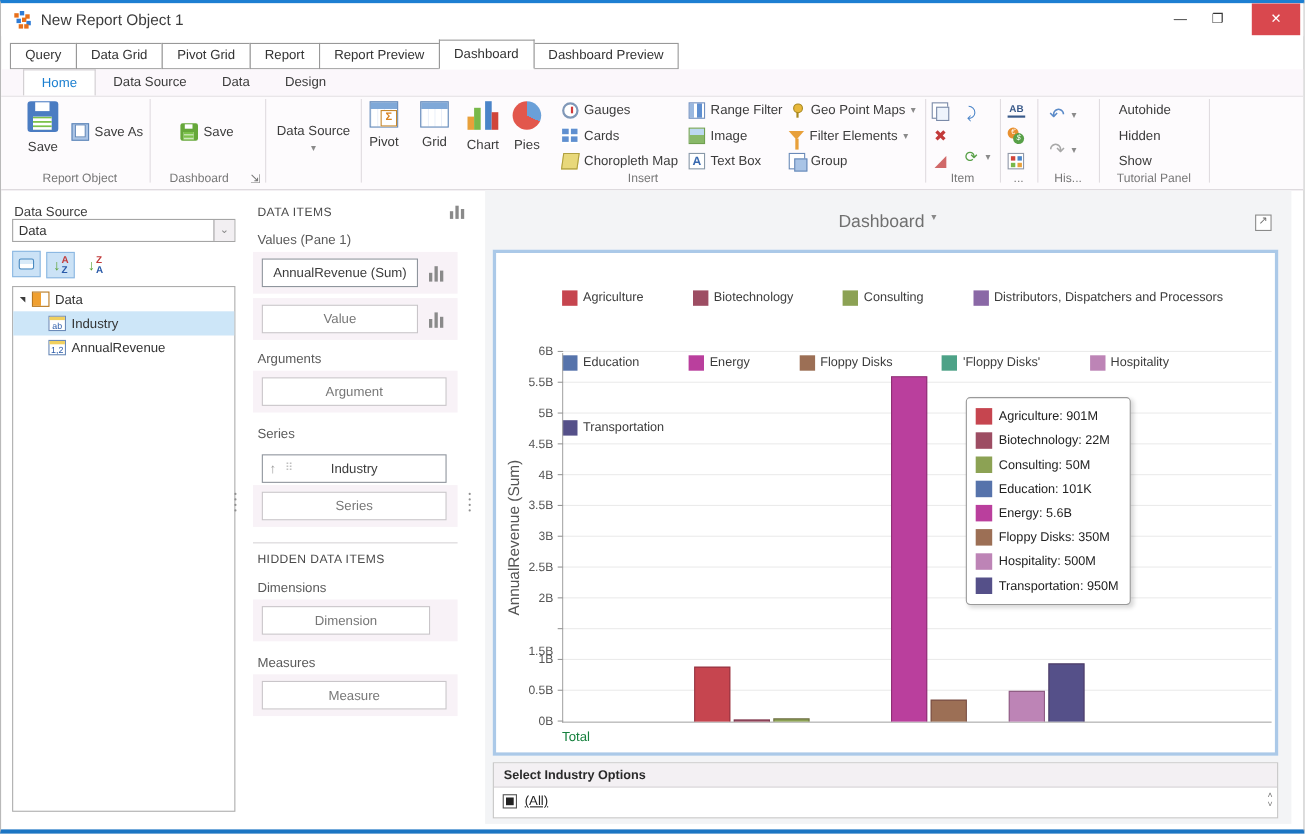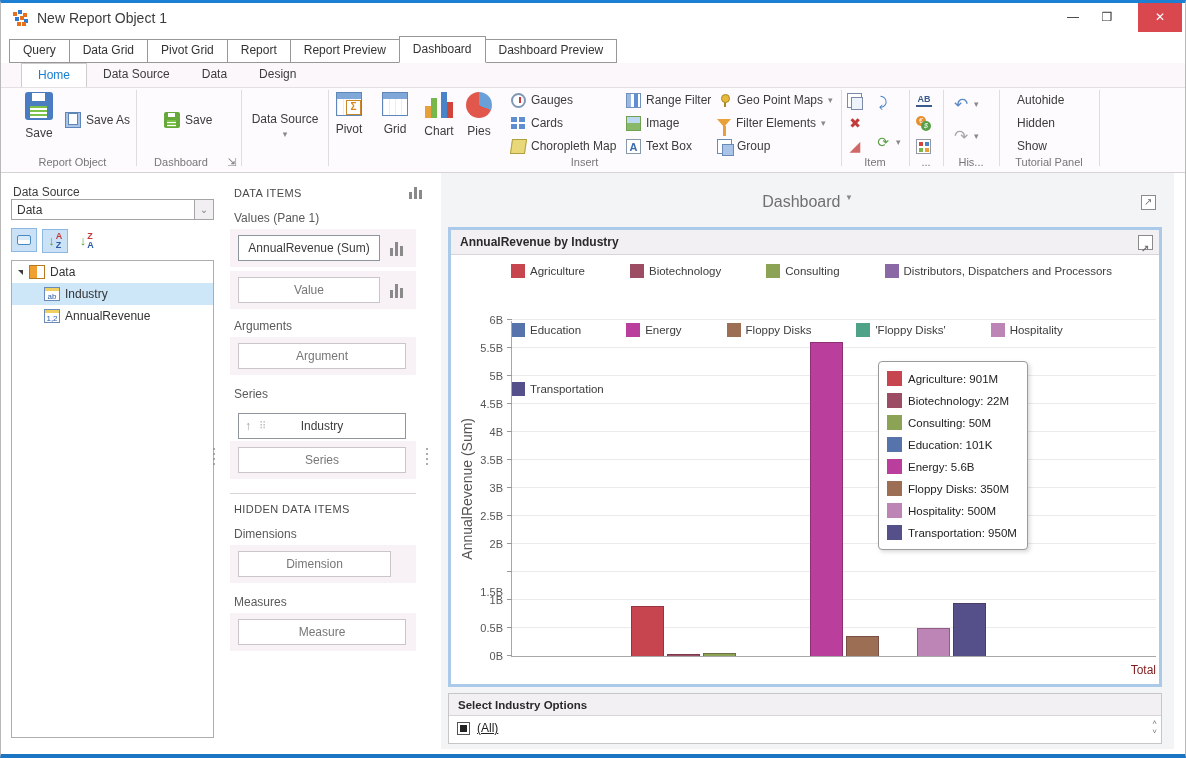--- a/index.html
+++ b/index.html
@@ -123,21 +123,21 @@
   .legend { position:absolute; left:60px; top:34px; width:640px; display:flex; flex-wrap:wrap; column-gap:15px; row-gap:7px;gap:45px; }
   .lentry { display:flex; align-items:center; gap:5px; font-size:11.5px; color:#3c3c3c; white-space:nowrap; }
   .swatch { width:14px; height:14px; display:inline-block; }
   .plot { position:absolute; left:60px; top:91px; width:645px; height:336px; border-left:1px solid #a8a8a8; border-bottom:1px solid #a8a8a8; }
   .gridline { position:absolute; left:0; width:100%; height:1px; background:#ebebeb; }
   .ytickmark { position:absolute; left:-5px; width:5px; height:1px; background:#999; }
   .ylabel { position:absolute; left:0; width:52px; text-align:right; font-size:11px; color:#555; }
   .ytitlewrap { position:absolute; left:8px; top:91px; height:336px; display:flex; align-items:center; }
   .ytitle { writing-mode:vertical-rl; transform:rotate(180deg); font-size:14px; color:#555; }
   .bar { position:absolute; bottom:0; width:33px; border:1px solid rgba(60,20,40,.35); border-bottom:none; }
-  .xlabel { position:absolute; left:60px; top:433px; width:645px; text-align:right; font-size:12px; color:#7f1d1d; }
+  .xlabel { position:absolute; left:60px; top:433px; width:645px; text-align:left; font-size:12px; color:#15803d; }
   .tooltip { position:absolute; left:427px; top:131px; width:150px; background:#fff; border:1px solid #9a9a9a; border-radius:4px;
              box-shadow:2px 2px 4px rgba(0,0,0,.15); padding:9px 8px; display:flex; flex-direction:column; gap:7px; z-index:5; }
   .ttrow { display:flex; align-items:center; gap:6px; font-size:11.5px; color:#222; white-space:nowrap; }
   .ttrow .swatch { width:15px; height:15px; }
   .filteritem { position:absolute; left:7px; top:520px; width:714px; height:51px; border:1px solid #c6c6c6; background:#fff; overflow:hidden; }
   .filterbody { position:relative; height:25px; }
   .cb { position:absolute; left:8px; top:6px; width:13px; height:13px; border:1px solid #555; background:#fff; }
   .cb:after { content:""; position:absolute; left:2px; top:2px; width:7px; height:7px; background:#222; }
   .alllabel { position:absolute; left:28px; top:5px; color:#222;text-decoration:underline; }
   .scrollers { position:absolute; right:4px; top:2px; display:flex; flex-direction:column; color:#777; font-size:8px; line-height:9px; text-align:center; }
@@ -438,24 +438,20 @@
   <div class="ditem" style="top:616px;width:168px">Measure</div>
 
   <div class="canvas">
     <div class="dashtitle">
       <span>Dashboard</span>
       <span style="font-size:8px;color:#888;vertical-align:top">▼</span>
     </div>
     <span class="exporticon" style="right:18px;top:22px"></span>
 
     <div class="chartitem">
-      <div class="itemhdr">
-        <span>AnnualRevenue by Industry</span>
-        <span class="exporticon" style="right:6px;top:5px"></span>
-      </div>
 
       <div class="legend">
 
           <span class="lentry">
             <span class="swatch" style="background: rgb(198, 69, 79);"></span>
             <span>Agriculture</span>
           </span>
 
           <span class="lentry">
             <span class="swatch" style="background: rgb(157, 77, 99);"></span>

